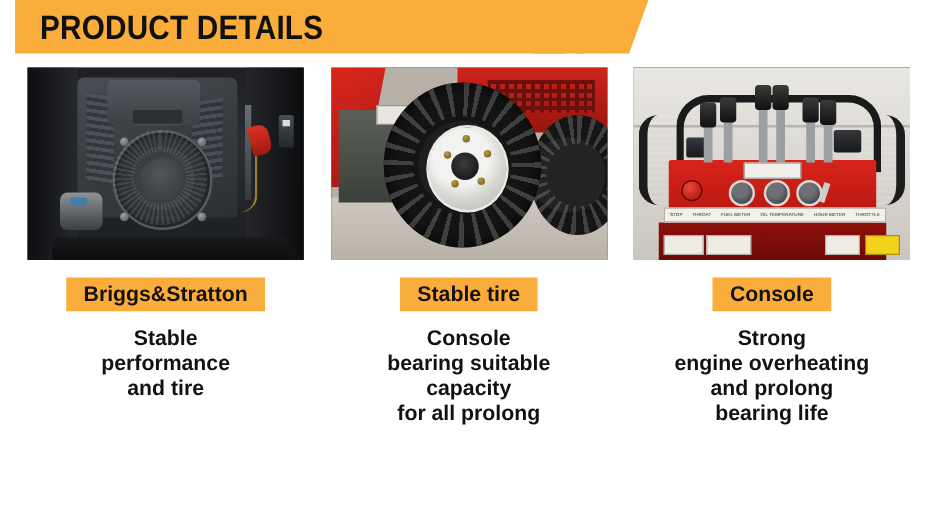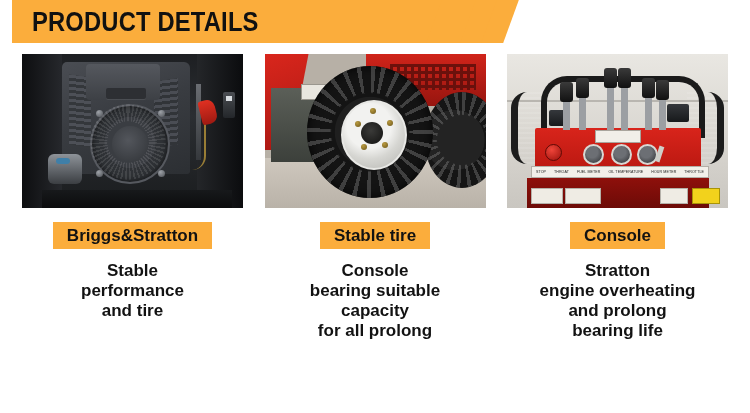--- a/index.html
+++ b/index.html
@@ -505,20 +505,20 @@
         <span>HOUR METER</span>
         <span>THROTTLE</span>
       </div>
       <div class="con-sticker s1"></div>
       <div class="con-sticker s2"></div>
       <div class="con-sticker s3"></div>
       <div class="con-sticker yellow"></div>
     </div>
     <div class="badge">Console</div>
     <div class="body-text">
-      <span class="line">Stratton</span>
+      <span class="line">Strong</span>
       <span class="line">engine overheating</span>
       <span class="line">and prolong</span>
       <span class="line">bearing life</span>
     </div>
   </div>
 
 </div>
 
 </body></html>

